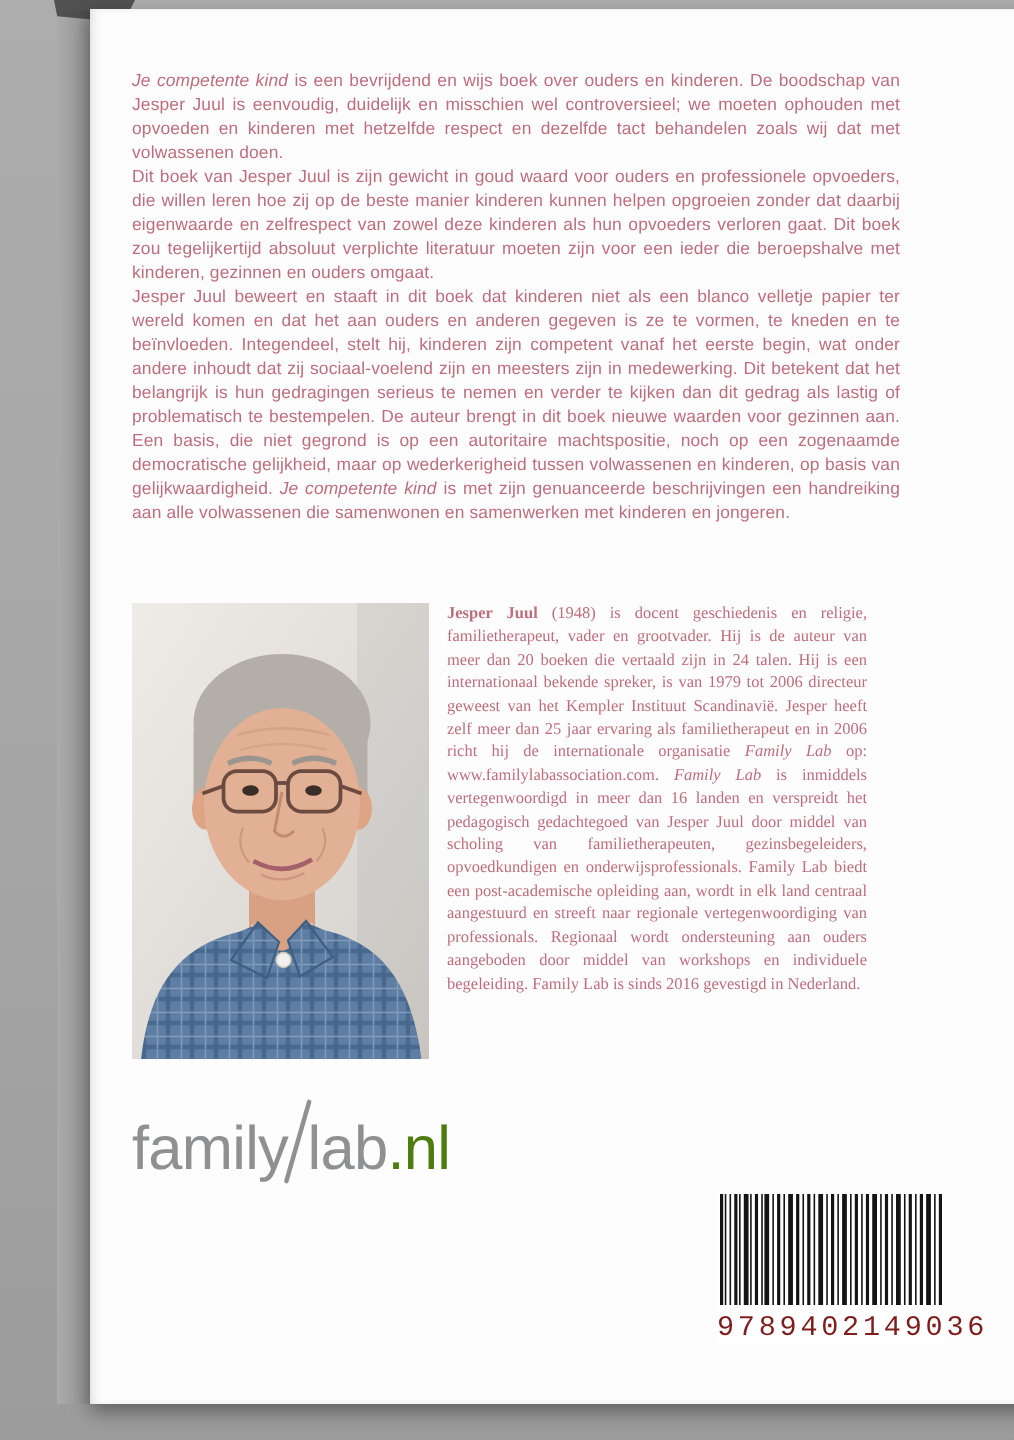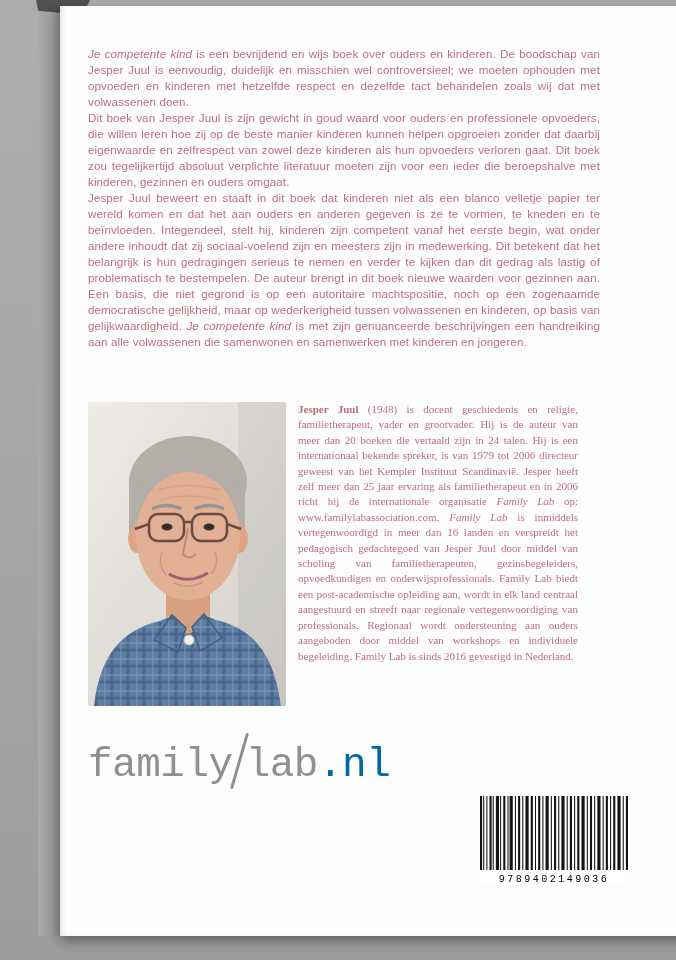--- a/index.html
+++ b/index.html
@@ -21,30 +21,30 @@
   .italic{font-style:italic;}
   .bold{font-weight:bold;}
   
   .author-row{position:absolute;left:28px;top:396px;width:490px;display:flex;gap:12px;font-family:Liberation Serif, serif;}
   .photo{width:198px;height:304px;flex:0 0 auto;background:#ddd9d4;overflow:hidden;}
   .photo svg{display:block;}
   .bio{flex:1;color:#bd6e7d;font-size:11px;line-height:15.4px;text-align:justify;}
   .bio p{margin:0;hyphens:auto;}
   
   .logo{position:absolute;left:28px;top:726px;display:flex;align-items:flex-end;
-        font-family:Liberation Mono, monospace;}
+        font-family:Liberation Sans, sans-serif;}
   .logo-main{font-size:41px;line-height:1;color:#8e9092;letter-spacing:-.5px;}
-  .logo-suffix{font-size:41px;line-height:1;color:#0369a1;letter-spacing:-.5px;}
+  .logo-suffix{font-size:41px;line-height:1;color:#4d7c0f;letter-spacing:-.5px;}
   .logo-slash{display:inline-block;width:3px;height:58px;background:#8e9092;border-radius:2px;
         transform:rotate(16deg);margin:0 5px -4px 5px;}
   
   .barcode{position:absolute;left:418px;top:790px;width:152px;background:#fff;text-align:center;}
   .barcode svg{display:block;margin:0 auto;}
   .barcode-number{margin-top:4px;font-family:"Liberation Mono","DejaVu Sans Mono",monospace;
-        font-size:10px;letter-spacing:2.5px;color:#000000;white-space:nowrap;}
+        font-size:19px;letter-spacing:2.5px;color:#7f1d1d;white-space:nowrap;}
 </style>
 </head>
 <body>
 
 <div class="scene">
 
   <div class="spine"></div>
   <div class="corner-shadow"></div>
 
   <div class="cover">

